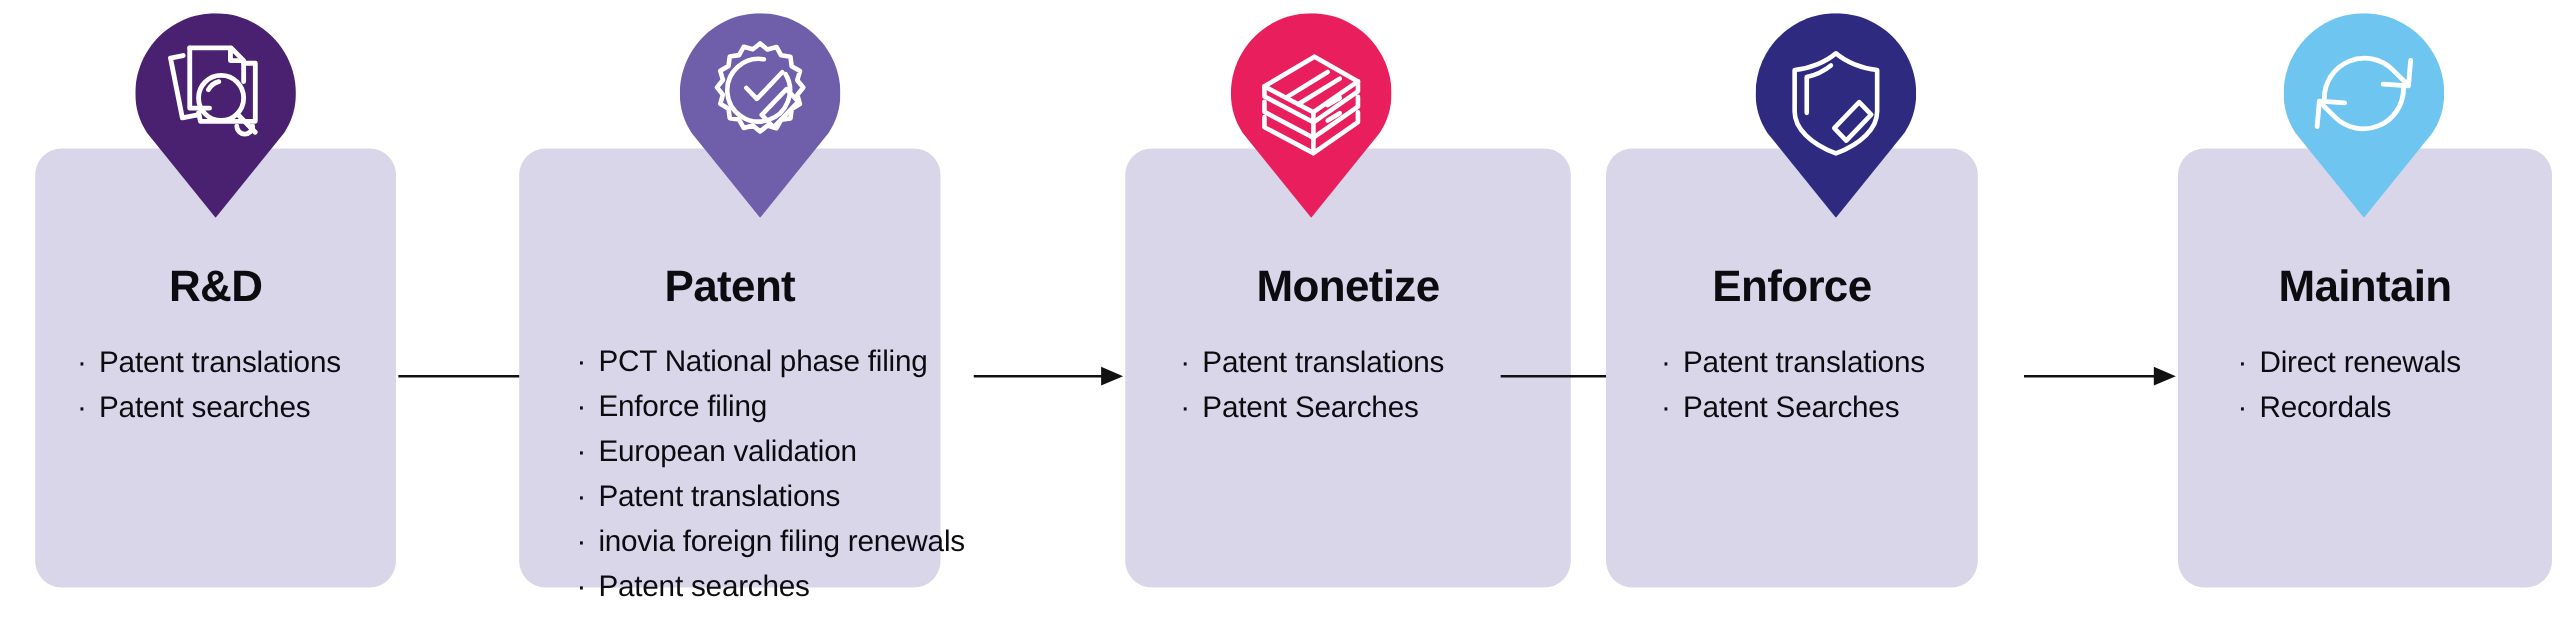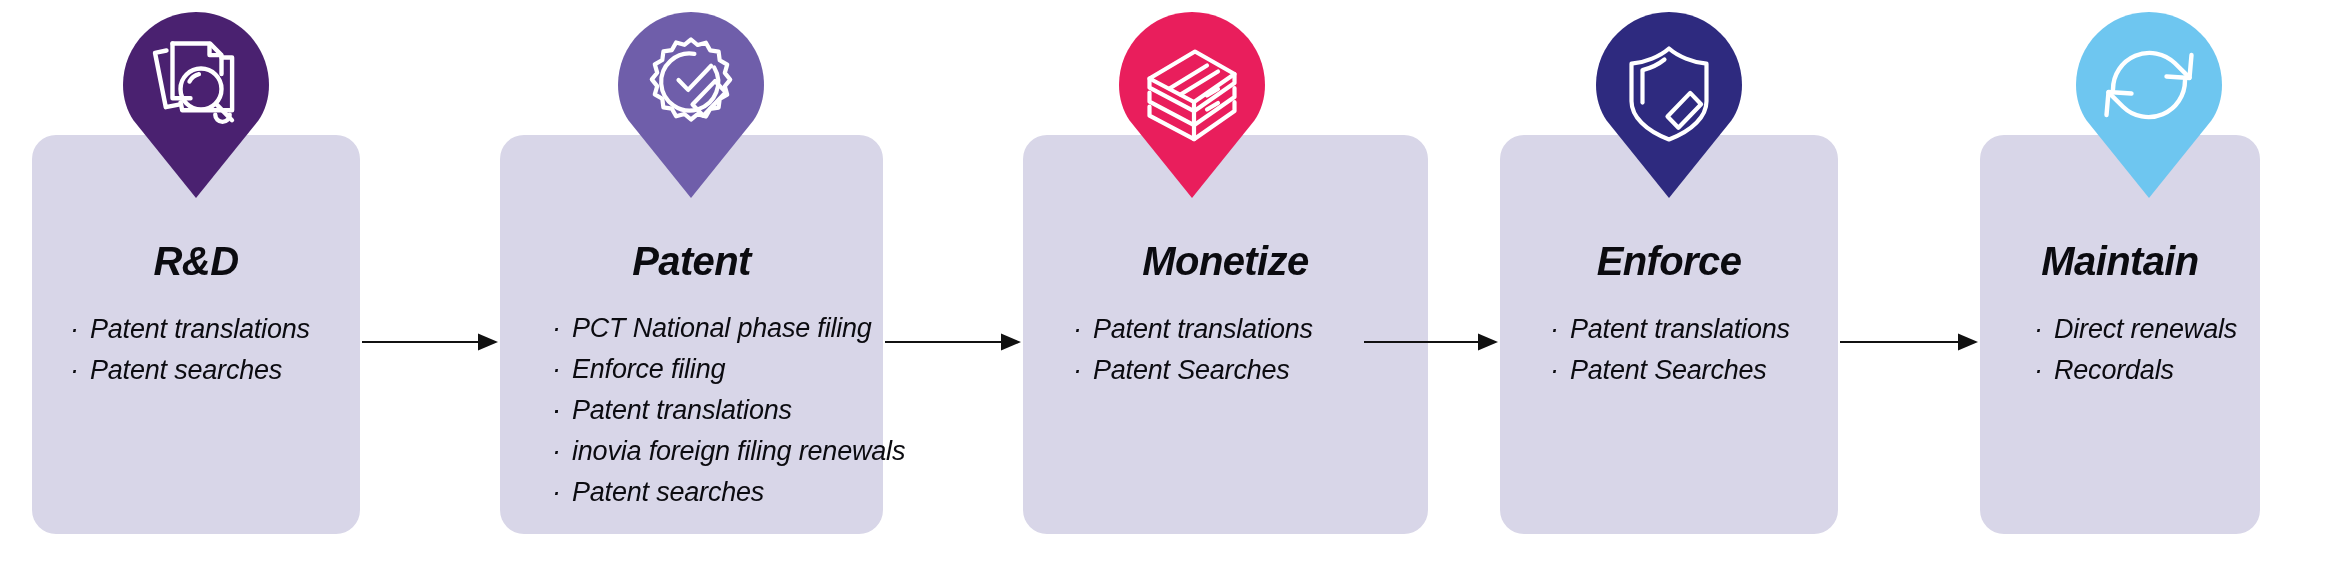--- a/index.html
+++ b/index.html
@@ -28,21 +28,20 @@
     background: #d8d6e8;
     border-radius: 24px;
     box-sizing: border-box;
   }
   .card-body {
     position: absolute;
     left: 0;
     right: 0;
     top: 0;
     padding: 0 14px;
-    font-style: italic;
   }
   .card-title {
     margin: 0;
     text-align: center;
     font-size: 40px;
     font-weight: 700;
     line-height: 1;
     color: #0b0b10;
     letter-spacing: -0.6px;
   }
@@ -129,27 +128,27 @@
     </svg>
   </div>
 
   <div class="arrow" style="left:362px; width:138px;">
     <svg viewBox="0 0 138 24" preserveAspectRatio="none" xmlns="http://www.w3.org/2000/svg" aria-hidden="true">
       <line x1="0" y1="12" x2="118" y2="12" stroke="#111111" stroke-width="2.2"></line>
       <polygon points="116,3.5 136,12 116,20.5" fill="#111111"></polygon>
     </svg>
   </div>
 
-  <div class="card" style="left:500px; width:383px;padding-left:34px;">
+  <div class="card" style="left:472px; width:383px;padding-left:34px;">
     <div class="card-body layout-tall">
       <h2 class="card-title">Patent</h2>
       <ul class="bullets indent-3">
         <li><span class="bullet-dot">·</span><span>PCT National phase filing</span></li>
         <li><span class="bullet-dot">·</span><span>Enforce filing</span></li>
-        <li><span class="bullet-dot">·</span></li>
+        <li><span class="bullet-dot">·</span><span>European validation</span></li>
         <li><span class="bullet-dot">·</span><span>Patent translations</span></li>
         <li><span class="bullet-dot">·</span><span>inovia foreign filing renewals</span></li>
         <li><span class="bullet-dot">·</span><span>Patent searches</span></li>
       </ul>
     </div>
   </div>
 
   <div class="pin" style="left:618px;">
     <svg viewBox="0 0 146 186" xmlns="http://www.w3.org/2000/svg" aria-hidden="true">
       <path d="M73 0C32.7 0 0 32.7 0 73c0 13.5 3.9 25.4 10.6 35.6L73 186l62.4-77.4C142.1 98.4 146 86.5 146 73 146 32.7 113.3 0 73 0z" fill="#6f5eaa"></path>
@@ -196,21 +195,21 @@
     </svg>
   </div>
 
   <div class="arrow" style="left:1364px; width:136px;">
     <svg viewBox="0 0 136 24" preserveAspectRatio="none" xmlns="http://www.w3.org/2000/svg" aria-hidden="true">
       <line x1="0" y1="12" x2="116" y2="12" stroke="#111111" stroke-width="2.2"></line>
       <polygon points="114,3.5 134,12 114,20.5" fill="#111111"></polygon>
     </svg>
   </div>
 
-  <div class="card" style="left:1500px; width:338px;">
+  <div class="card" style="left:1460px; width:338px;">
     <div class="card-body layout-short">
       <h2 class="card-title">Enforce</h2>
       <ul class="bullets indent-4">
         <li><span class="bullet-dot">·</span><span>Patent translations</span></li>
         <li><span class="bullet-dot">·</span><span>Patent Searches</span></li>
       </ul>
     </div>
   </div>
 
   <div class="pin" style="left:1596px;">
@@ -225,21 +224,21 @@
     </svg>
   </div>
 
   <div class="arrow" style="left:1840px; width:140px;">
     <svg viewBox="0 0 140 24" preserveAspectRatio="none" xmlns="http://www.w3.org/2000/svg" aria-hidden="true">
       <line x1="0" y1="12" x2="120" y2="12" stroke="#111111" stroke-width="2.2"></line>
       <polygon points="118,3.5 138,12 118,20.5" fill="#111111"></polygon>
     </svg>
   </div>
 
-  <div class="card" style="left:1980px; width:280px;">
+  <div class="card" style="left:1980px; width:340px;">
     <div class="card-body layout-short">
       <h2 class="card-title">Maintain</h2>
       <ul class="bullets indent-5">
         <li><span class="bullet-dot">·</span><span>Direct renewals</span></li>
         <li><span class="bullet-dot">·</span><span>Recordals</span></li>
       </ul>
     </div>
   </div>
 
   <div class="pin" style="left:2076px;">

